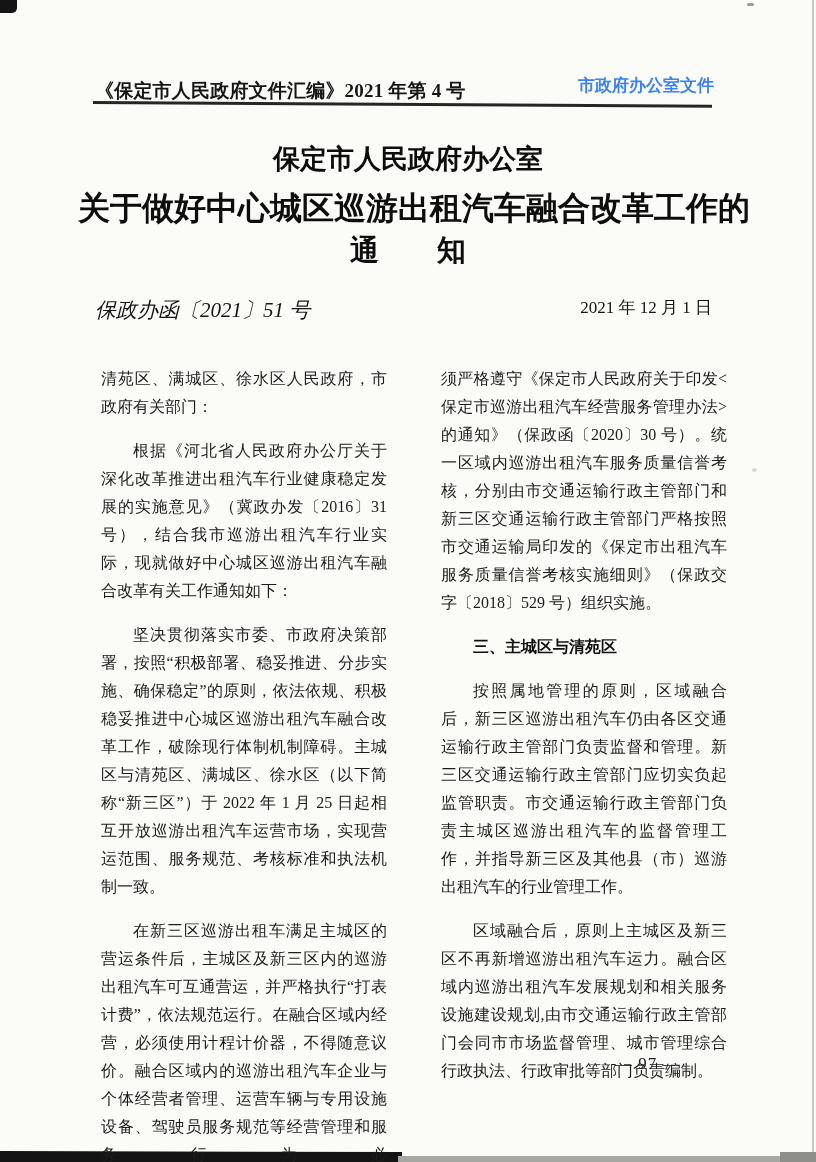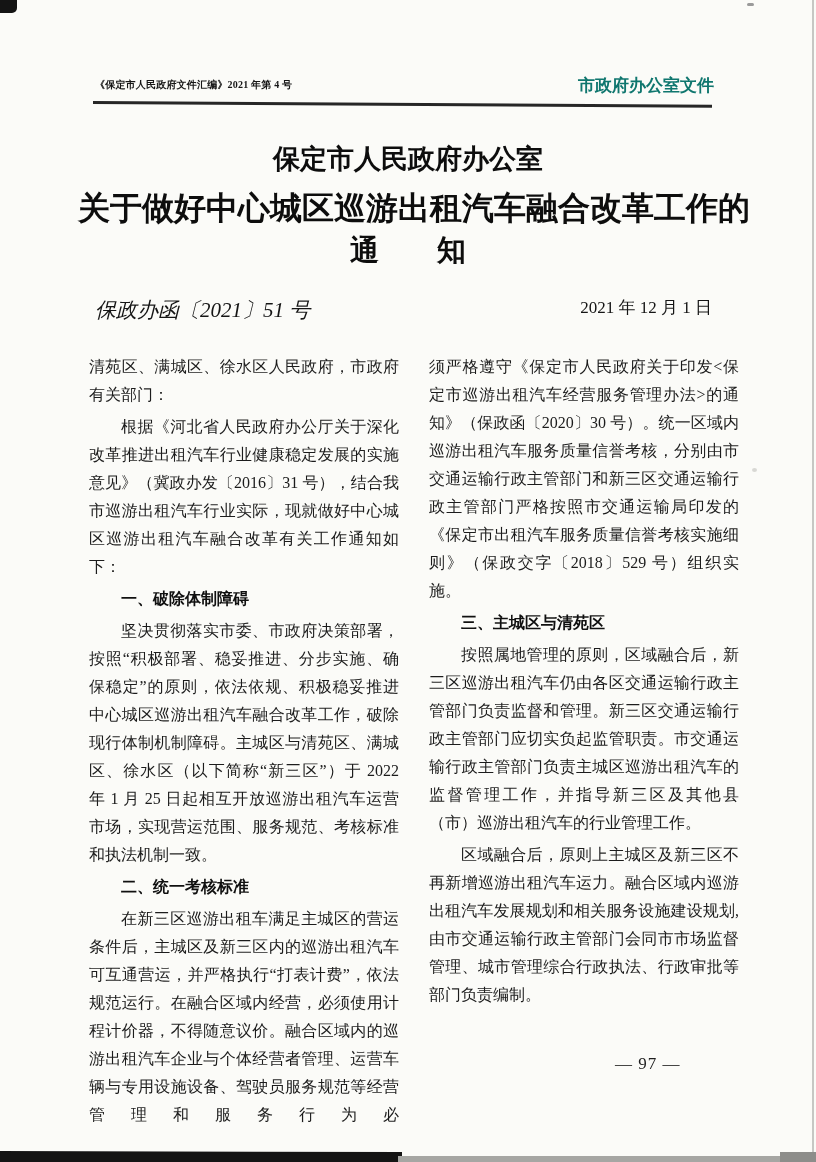--- a/index.html
+++ b/index.html
@@ -5,27 +5,27 @@
   html,body{margin:0;padding:0;}
   body{
     width:816px;height:1162px;position:relative;overflow:hidden;
     background:#fbfbf8;
     font-family:"Liberation Serif","DejaVu Serif",serif;
     color:#1a1a1a;
   }
   .abs{position:absolute;}
   
   .hdr-left{
-    left:95px;top:78px;font-size:10px;font-weight:bold;
+    left:95px;top:78px;font-size:19px;font-weight:bold;
     font-family:"Liberation Serif","DejaVu Serif",serif;color:#161616;
     white-space:nowrap;letter-spacing:.2px;
   }
   .hdr-right{
     left:578px;top:74px;font-size:17px;font-weight:bold;
-    font-family:Liberation Mono, monospace;color:#0f766e;
+    font-family:Liberation Mono, monospace;color:#3b82f6;
     white-space:nowrap;
   }
   .hdr-rule{
     left:93px;top:101px;width:619px;height:3px;background:#262626;
     transform:rotate(0.35deg);transform-origin:left center;
   }
   .t1{top:141px;font-size:27px;}
   .t2{top:187px;font-size:32px;}
   .t3{top:231px;font-size:29px;}
   .title-line{
@@ -40,21 +40,21 @@
   .doc-date{
     right:104px;top:296px;font-size:17px;color:#151515;white-space:nowrap;
   }
   
   .col{
     top:349px;width:318px;font-size:16px;line-height:28px;
     text-align:justify;color:#1c1c1c;
   }
   .col-left{left:85px;}
   .col-right{left:425px;}
-  .para{margin:4px;}
+  .para{margin:16px;}
   .para.indent{text-indent:32px;}
   .para.heading{
     font-weight:bold;text-indent:32px;
     font-family:"Liberation Sans","DejaVu Sans",sans-serif;color:#101010;
   }
   .para.runover{text-align-last:justify;}
   
   .page-number{
     left:615px;top:1054px;width:90px;text-align:left;
     font-size:17px;color:#1e1e1e;white-space:nowrap;letter-spacing:1px;
@@ -92,23 +92,21 @@
 <div class="abs title-line t1">保定市人民政府办公室</div>
 <div class="abs title-line t2">关于做好中心城区巡游出租汽车融合改革工作的</div>
 <div class="abs title-line t3">通　　知</div>
 
 <div class="abs doc-number">保政办函〔2021〕51 号</div>
 <div class="abs doc-date">2021 年 12 月 1 日</div>
 
 <div class="abs col col-left">
     <p class="para">清苑区、满城区、徐水区人民政府，市政府有关部门：</p>
     <p class="para indent">根据《河北省人民政府办公厅关于深化改革推进出租汽车行业健康稳定发展的实施意见》（冀政办发〔2016〕31 号），结合我市巡游出租汽车行业实际，现就做好中心城区巡游出租汽车融合改革有关工作通知如下：</p>
-    <p class="para heading">一、破除体制障碍</p>
     <p class="para indent">坚决贯彻落实市委、市政府决策部署，按照“积极部署、稳妥推进、分步实施、确保稳定”的原则，依法依规、积极稳妥推进中心城区巡游出租汽车融合改革工作，破除现行体制机制障碍。主城区与清苑区、满城区、徐水区（以下简称“新三区”）于 2022 年 1 月 25 日起相互开放巡游出租汽车运营市场，实现营运范围、服务规范、考核标准和执法机制一致。</p>
-    <p class="para heading">二、统一考核标准</p>
     <p class="para indent runover">在新三区巡游出租车满足主城区的营运条件后，主城区及新三区内的巡游出租汽车可互通营运，并严格执行“打表计费”，依法规范运行。在融合区域内经营，必须使用计程计价器，不得随意议价。融合区域内的巡游出租汽车企业与个体经营者管理、运营车辆与专用设施设备、驾驶员服务规范等经营管理和服务行为必</p>
   </div>
 <div class="abs col col-right">
     <p class="para">须严格遵守《保定市人民政府关于印发&lt;保定市巡游出租汽车经营服务管理办法&gt;的通知》（保政函〔2020〕30 号）。统一区域内巡游出租汽车服务质量信誉考核，分别由市交通运输行政主管部门和新三区交通运输行政主管部门严格按照市交通运输局印发的《保定市出租汽车服务质量信誉考核实施细则》（保政交字〔2018〕529 号）组织实施。</p>
     <p class="para heading">三、主城区与清苑区</p>
     <p class="para indent">按照属地管理的原则，区域融合后，新三区巡游出租汽车仍由各区交通运输行政主管部门负责监督和管理。新三区交通运输行政主管部门应切实负起监管职责。市交通运输行政主管部门负责主城区巡游出租汽车的监督管理工作，并指导新三区及其他县（市）巡游出租汽车的行业管理工作。</p>
     <p class="para indent">区域融合后，原则上主城区及新三区不再新增巡游出租汽车运力。融合区域内巡游出租汽车发展规划和相关服务设施建设规划,由市交通运输行政主管部门会同市市场监督管理、城市管理综合行政执法、行政审批等部门负责编制。</p>
   </div>
 
 <div class="abs page-number">— 97 —</div>

